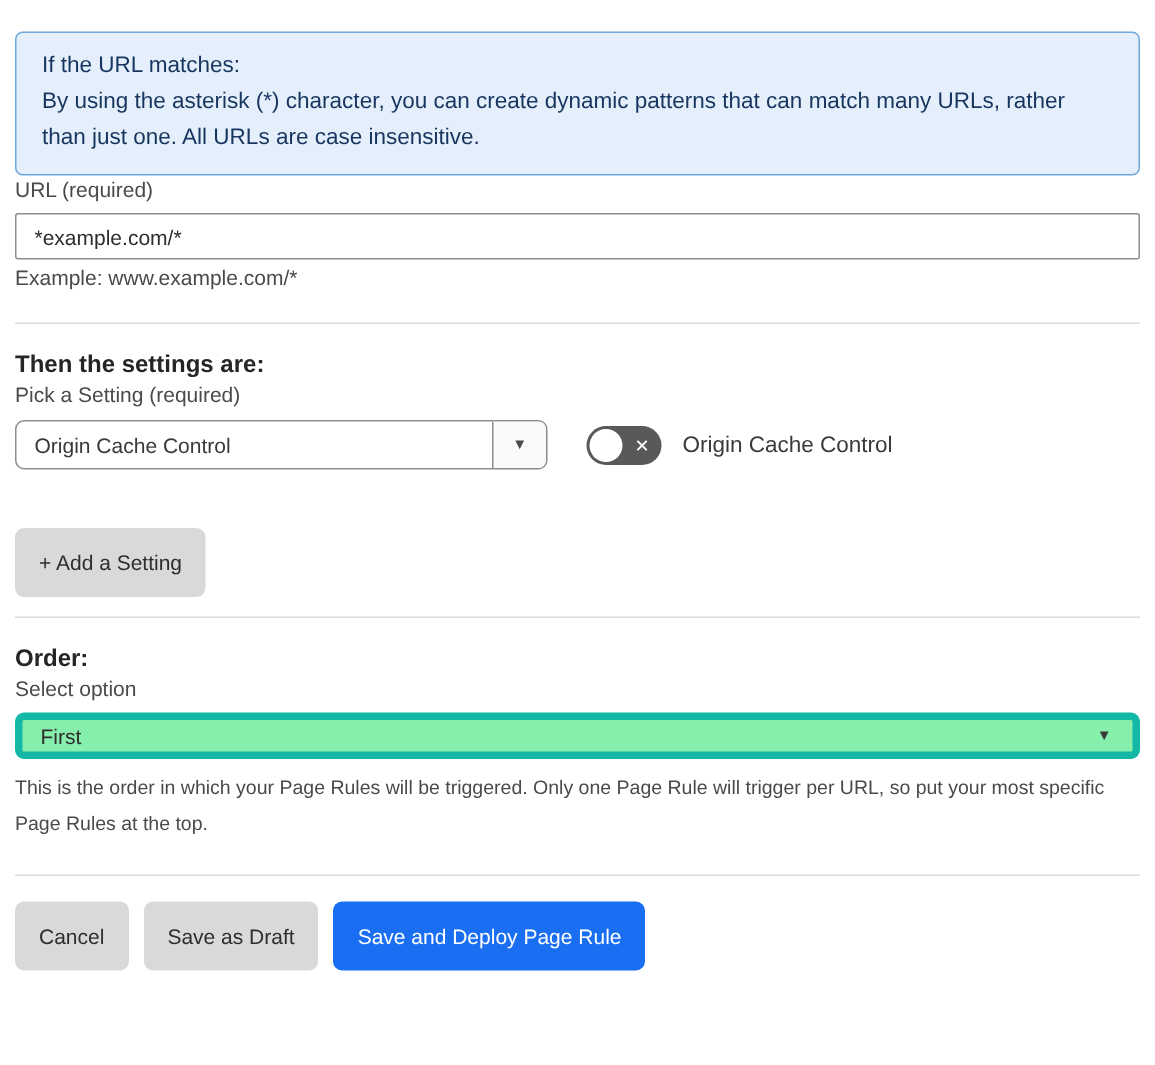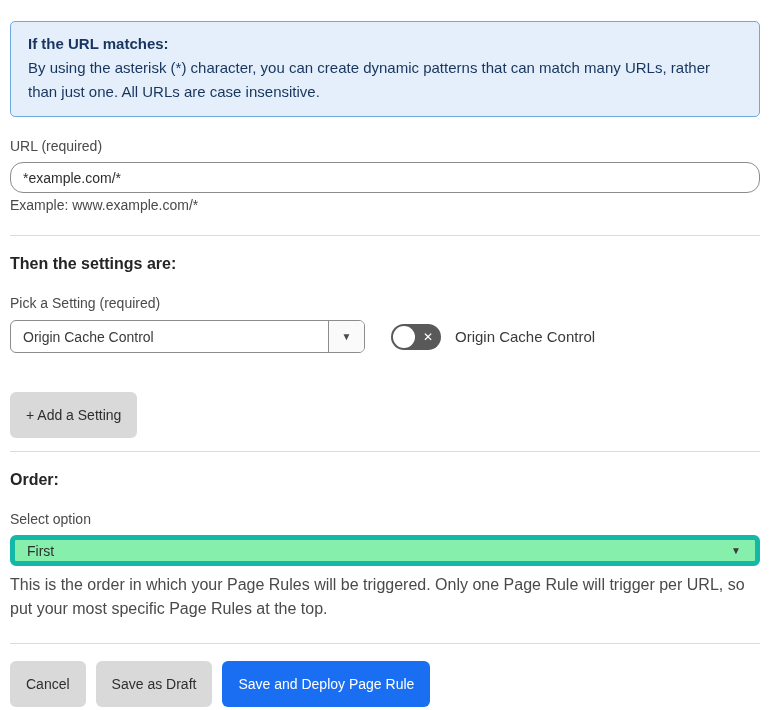--- a/index.html
+++ b/index.html
@@ -24,41 +24,40 @@
   .info-box {
     margin-top: 13px;
     background: #e4effb;
     border: 1px solid #6ea8dc;
     border-radius: 5px;
     padding: 10px 17px 12px 17px;
     color: #17355e;
     font-size: 15px;
     line-height: 24px;
   }
-  .info-box .info-heading { font-weight: 700; }
+  .info-box .info-heading { font-weight: 400; }
   .info-box a.info-link {
     color: #1b5fc7;
     text-decoration: underline;
     cursor: pointer;
   }
   .info-box .info-link-suffix { color: #17355e; }
 
   .field-label {
-    margin-top: 20px;
     font-size: 14px;
     color: #4a4a4a;
     line-height: 18px;
   }
 
   .text-input {
     margin-top: 7px;
     width: 100%;
     height: 31px;
     border: 1px solid #8c8c8c;
-    border-radius: 13px;
+    border-radius: 2px;
     padding: 0 12px;
     font-size: 14px;
     color: #2e2e2e;
     font-family: "Liberation Sans", "DejaVu Sans", sans-serif;
     background: #ffffff;
     outline: none;
   }
 
   .hint-text {
     margin-top: 3px;
@@ -186,21 +185,21 @@
     padding: 0 14px 0 12px;
     font-size: 14px;
     color: #2e2e2e;
     cursor: pointer;
   }
   .order-select .order-value { flex: 1; }
   .order-select .order-arrow { font-size: 10px; color: #3a3a3a; }
 
   .description-text {
     margin-top: 7px;
-    font-size: 16px;
+    font-size: 13px;
     line-height: 24px;
     color: #4a4a4a;
     max-width: 748px;
   }
 
   .footer-row {
     margin-top: 17px;
     display: flex;
     align-items: center;
     gap: 10px;

